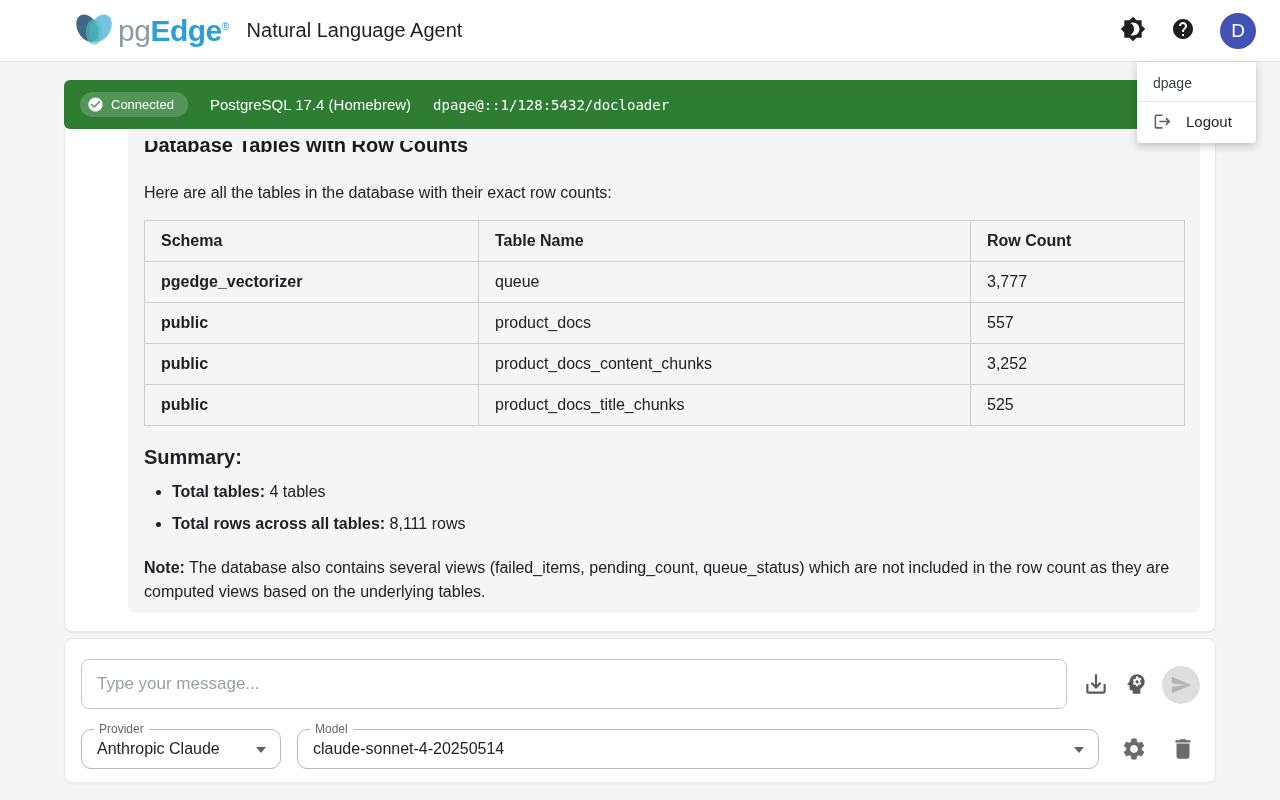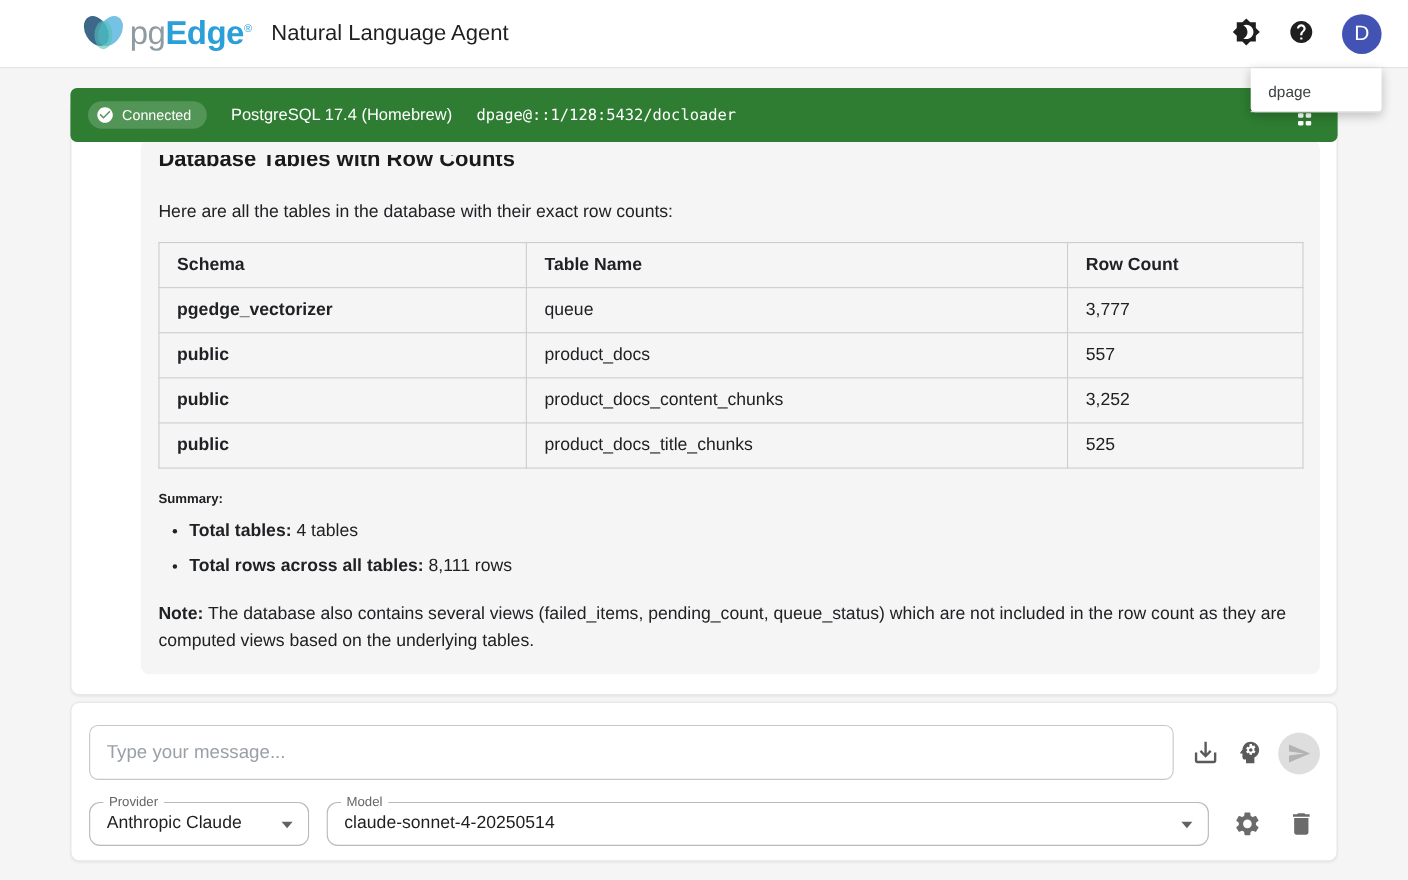--- a/index.html
+++ b/index.html
@@ -77,21 +77,21 @@
   table.results {
     margin-top:18px; width:1040px; border-collapse:collapse; table-layout:fixed;
     font-size:16px;
   }
   table.results th, table.results td {
     border:1px solid #cdcdcd; text-align:left; padding:9px 16px; height:41px;
   }
   table.results th { font-weight:700; }
   td.col-schema { font-weight:700; }
 
-  .msg-summary { margin-top:20px; font-size:12px; font-weight:700; }
+  .msg-summary { margin-top:20px; font-size:20px; font-weight:700; }
   ul.msg-bullets { margin-top:12px; padding-left:28px; font-size:16px; }
   ul.msg-bullets li { line-height:21px; }
   ul.msg-bullets li + li { margin-top:11px; }
   .msg-note { margin-top:22px; font-size:16px; line-height:24px; }
 
   
   .composer {
     position:absolute; left:64px; top:638px; width:1152px; height:145px;
     background:#fff; border:1px solid #e7e7e7; border-radius:8px;
     box-shadow:0 1px 2px rgba(0,0,0,0.05); z-index:5;
@@ -186,20 +186,28 @@
           <rect x="11" y="10" width="5" height="4" rx="1"></rect>
         <rect x="4" y="17" width="5" height="4" rx="1"></rect>
           <rect x="11" y="17" width="5" height="4" rx="1"></rect>
       </svg>
     </span>
   </div>
 
   <div class="usermenu">
     <div class="usermenu-name">dpage</div>
     <div class="usermenu-divider"></div>
+    <div class="usermenu-item">
+      <span style="display:flex">
+        <svg width="19" height="19" viewBox="0 0 24 24" fill="#616161">
+          <path d="M17 7l-1.41 1.41L18.17 11H8v2h10.17l-2.58 2.58L17 17l5-5zM4 5h8V3H4c-1.1 0-2 .9-2 2v14c0 1.1.9 2 2 2h8v-2H4V5z"></path>
+        </svg>
+      </span>
+      <span>Logout</span>
+    </div>
   </div>
 
   <div class="chat-card"></div>
 
   <div class="bubble">
     <div class="msg-heading-clip">
       <div class="msg-heading">Database Tables with Row Counts</div>
     </div>
     <p class="msg-intro">Here are all the tables in the database with their exact row counts:</p>
 

